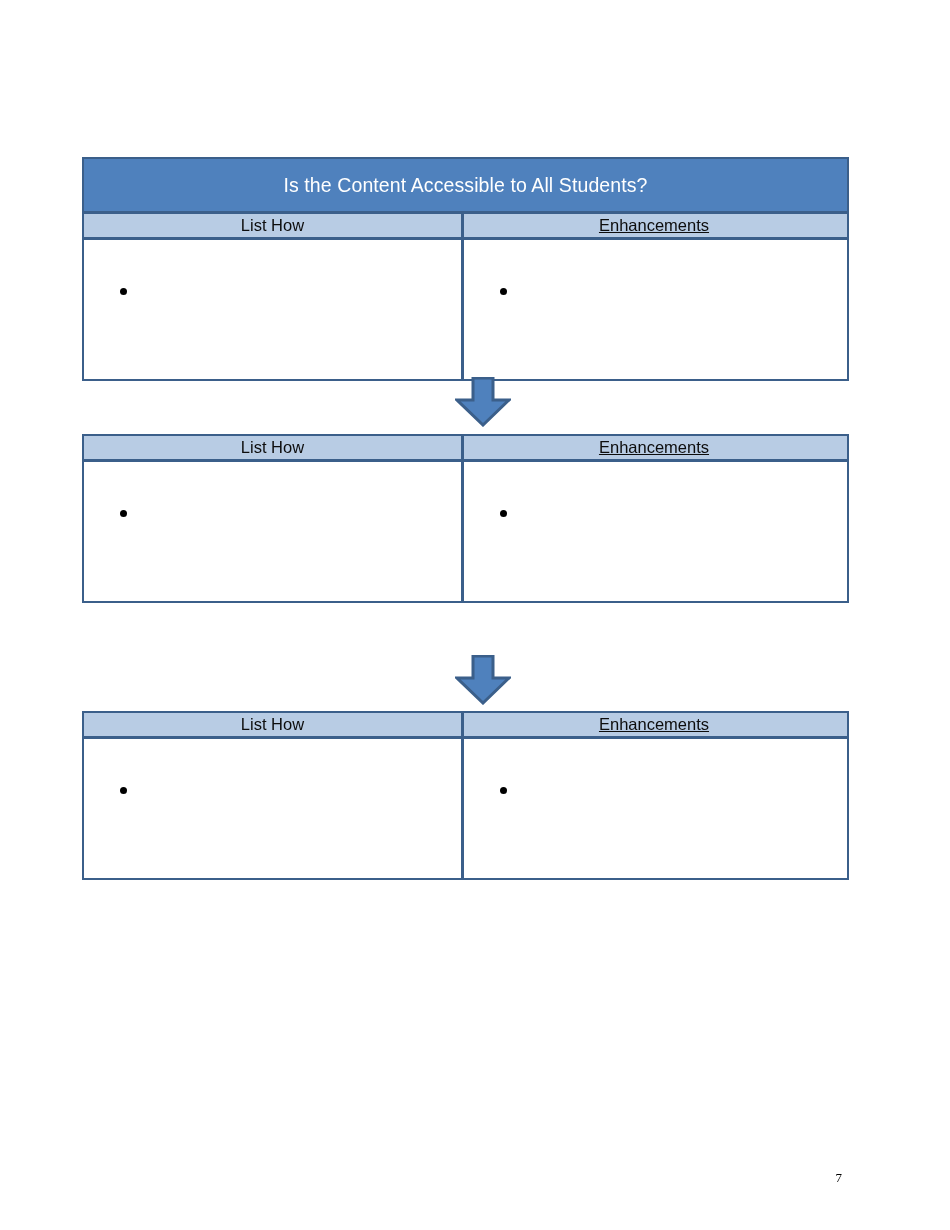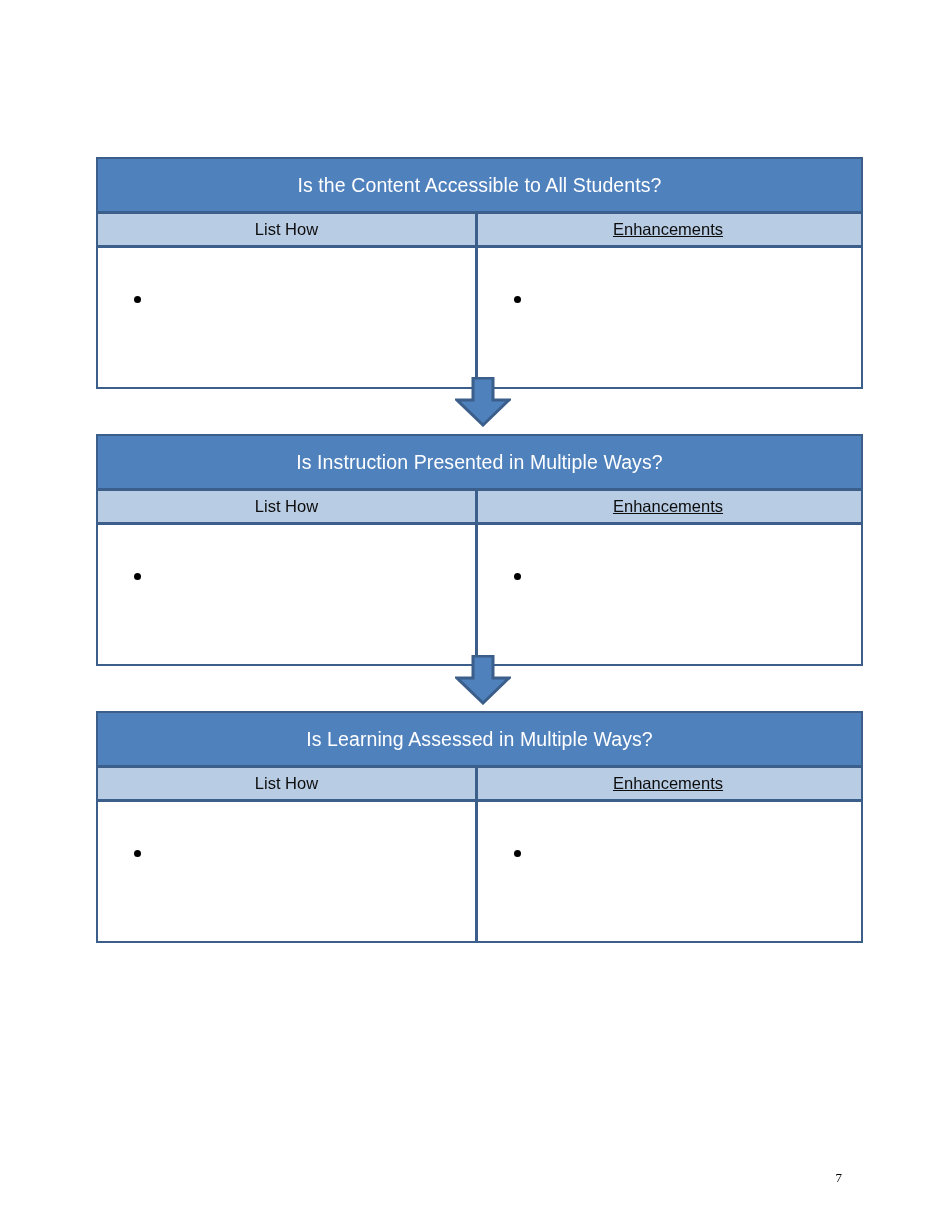--- a/index.html
+++ b/index.html
@@ -15,21 +15,21 @@
     position: relative;
     width: 950px;
     height: 1230px;
     background: #ffffff;
     overflow: hidden;
   }
 
   
   .block {
     position: absolute;
-    left: 96px;
+    left: 82px;
     width: 767px;
     box-sizing: border-box;
     border: 2px solid #3b5f8a;
     background: #ffffff;
     z-index: 1;
   }
 
   .block-title {
     height: 55px;
     background: #4f81bd;
@@ -40,21 +40,21 @@
     display: flex;
     align-items: center;
     justify-content: center;
     letter-spacing: 0.1px;
     text-align: center;
     box-sizing: border-box;
   }
 
   .block-subhead {
     display: flex;
-    height: 34px;
+    height: 26px;
     background: #b8cce4;
     border-bottom: 3px solid #3b5f8a;
     box-sizing: border-box;
   }
   .subhead-cell {
     flex: 0 0 auto;
     display: flex;
     align-items: center;
     justify-content: center;
     color: #0d0d0d;
@@ -147,21 +147,20 @@
     </div>
   </div>
 
   <div class="arrow" style="left:455px; top:377px;">
     <svg viewBox="0 0 56 50" preserveAspectRatio="none" aria-hidden="true">
       <polygon points="18,1 38,1 38,23 54,23 28,48 2,23 18,23" fill="#4f81bd" stroke="#3b5f8a" stroke-width="3" stroke-linejoin="miter"></polygon>
     </svg>
   </div>
 
   <div class="block" style="top:434px;">
-    <div class="block-title">Is Instruction Presented in Multiple Ways?</div>
     <div class="block-subhead">
       <div class="subhead-cell col-left">List How</div>
       <div class="subhead-cell col-right">Enhancements</div>
     </div>
     <div class="block-body">
       <div class="body-cell col-left">
         <div class="bullet-line">
           <span class="bullet-dot"></span>
           <span class="bullet-text"></span>
         </div>
@@ -175,21 +174,20 @@
     </div>
   </div>
 
   <div class="arrow" style="left:455px; top:655px;">
     <svg viewBox="0 0 56 50" preserveAspectRatio="none" aria-hidden="true">
       <polygon points="18,1 38,1 38,23 54,23 28,48 2,23 18,23" fill="#4f81bd" stroke="#3b5f8a" stroke-width="3" stroke-linejoin="miter"></polygon>
     </svg>
   </div>
 
   <div class="block" style="top:711px;">
-    <div class="block-title">Is Learning Assessed in Multiple Ways?</div>
     <div class="block-subhead">
       <div class="subhead-cell col-left">List How</div>
       <div class="subhead-cell col-right">Enhancements</div>
     </div>
     <div class="block-body">
       <div class="body-cell col-left">
         <div class="bullet-line">
           <span class="bullet-dot"></span>
           <span class="bullet-text"></span>
         </div>

